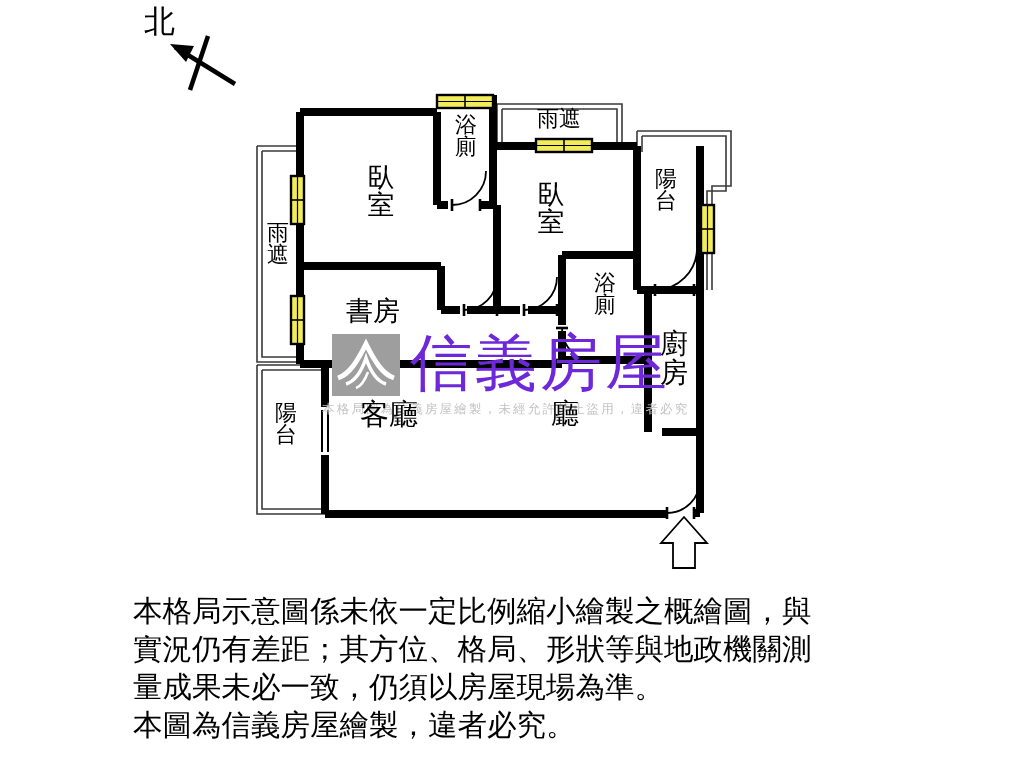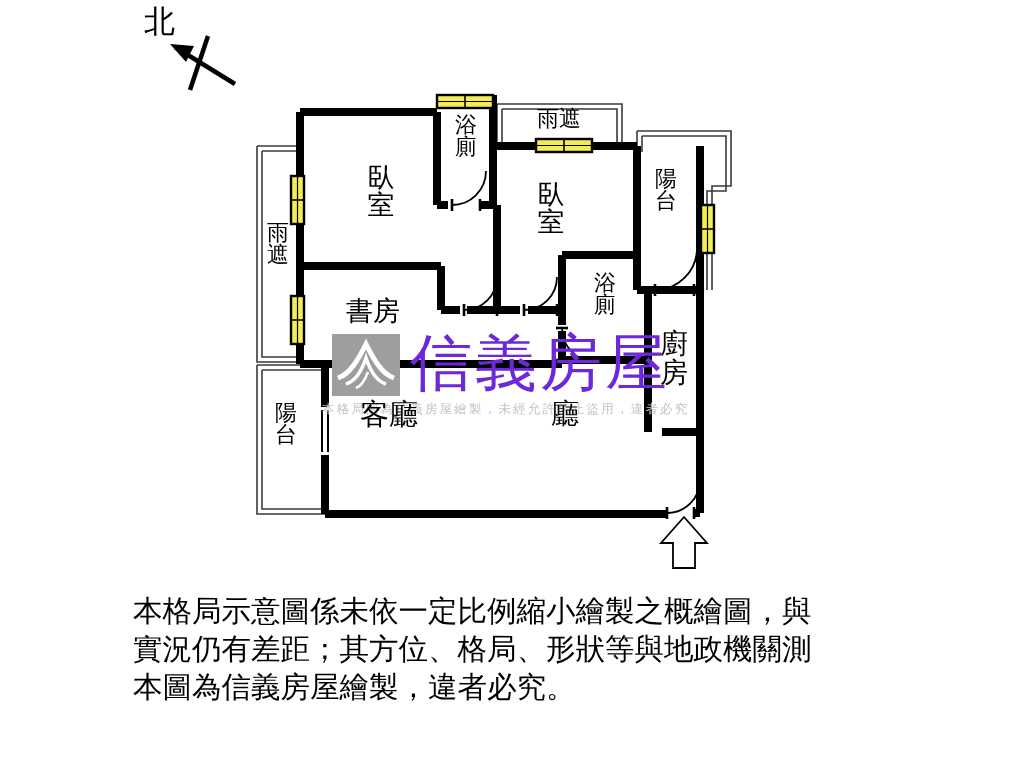--- a/index.html
+++ b/index.html
@@ -222,16 +222,17 @@
       <div class="rlabel" style="left: 272px; top: 402px; width: 28px; font-size: 22px;">陽
 台</div>
       <div class="rlabel" style="left: 264px; top: 222px; width: 28px; font-size: 22px;">雨
 遮</div>
       <div class="rlabel" style="left: 528px; top: 108px; width: 62px; font-size: 22px;">雨遮</div>
     </div>
 
   <div id="disclaimer">
     <div>本格局示意圖係未依一定比例縮小繪製之概繪圖，與</div>
     <div>實況仍有差距；其方位、格局、形狀等與地政機關測</div>
+    <div>量成果未必一致，仍須以房屋現場為準。</div>
     <div>本圖為信義房屋繪製，違者必究。</div>
   </div>
 
 </div>
 
 </body></html>

